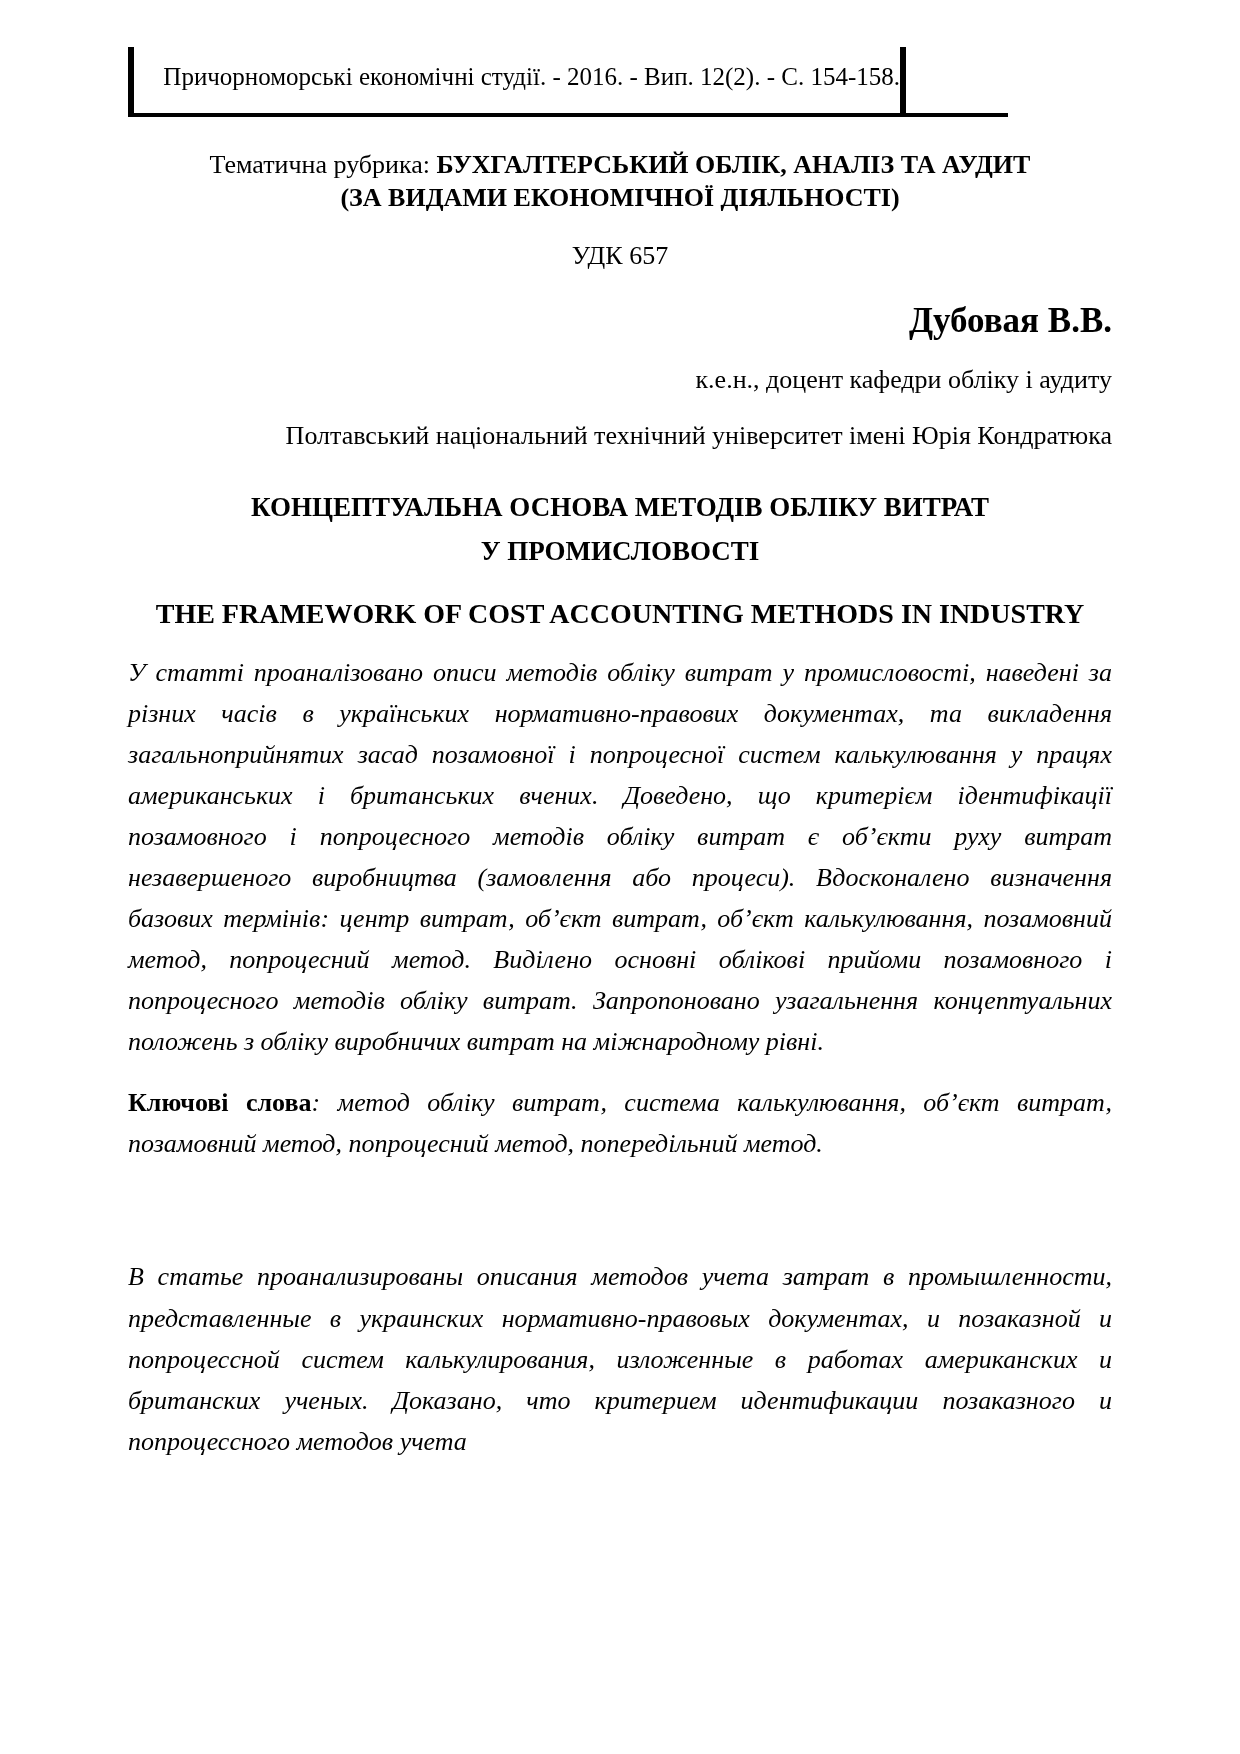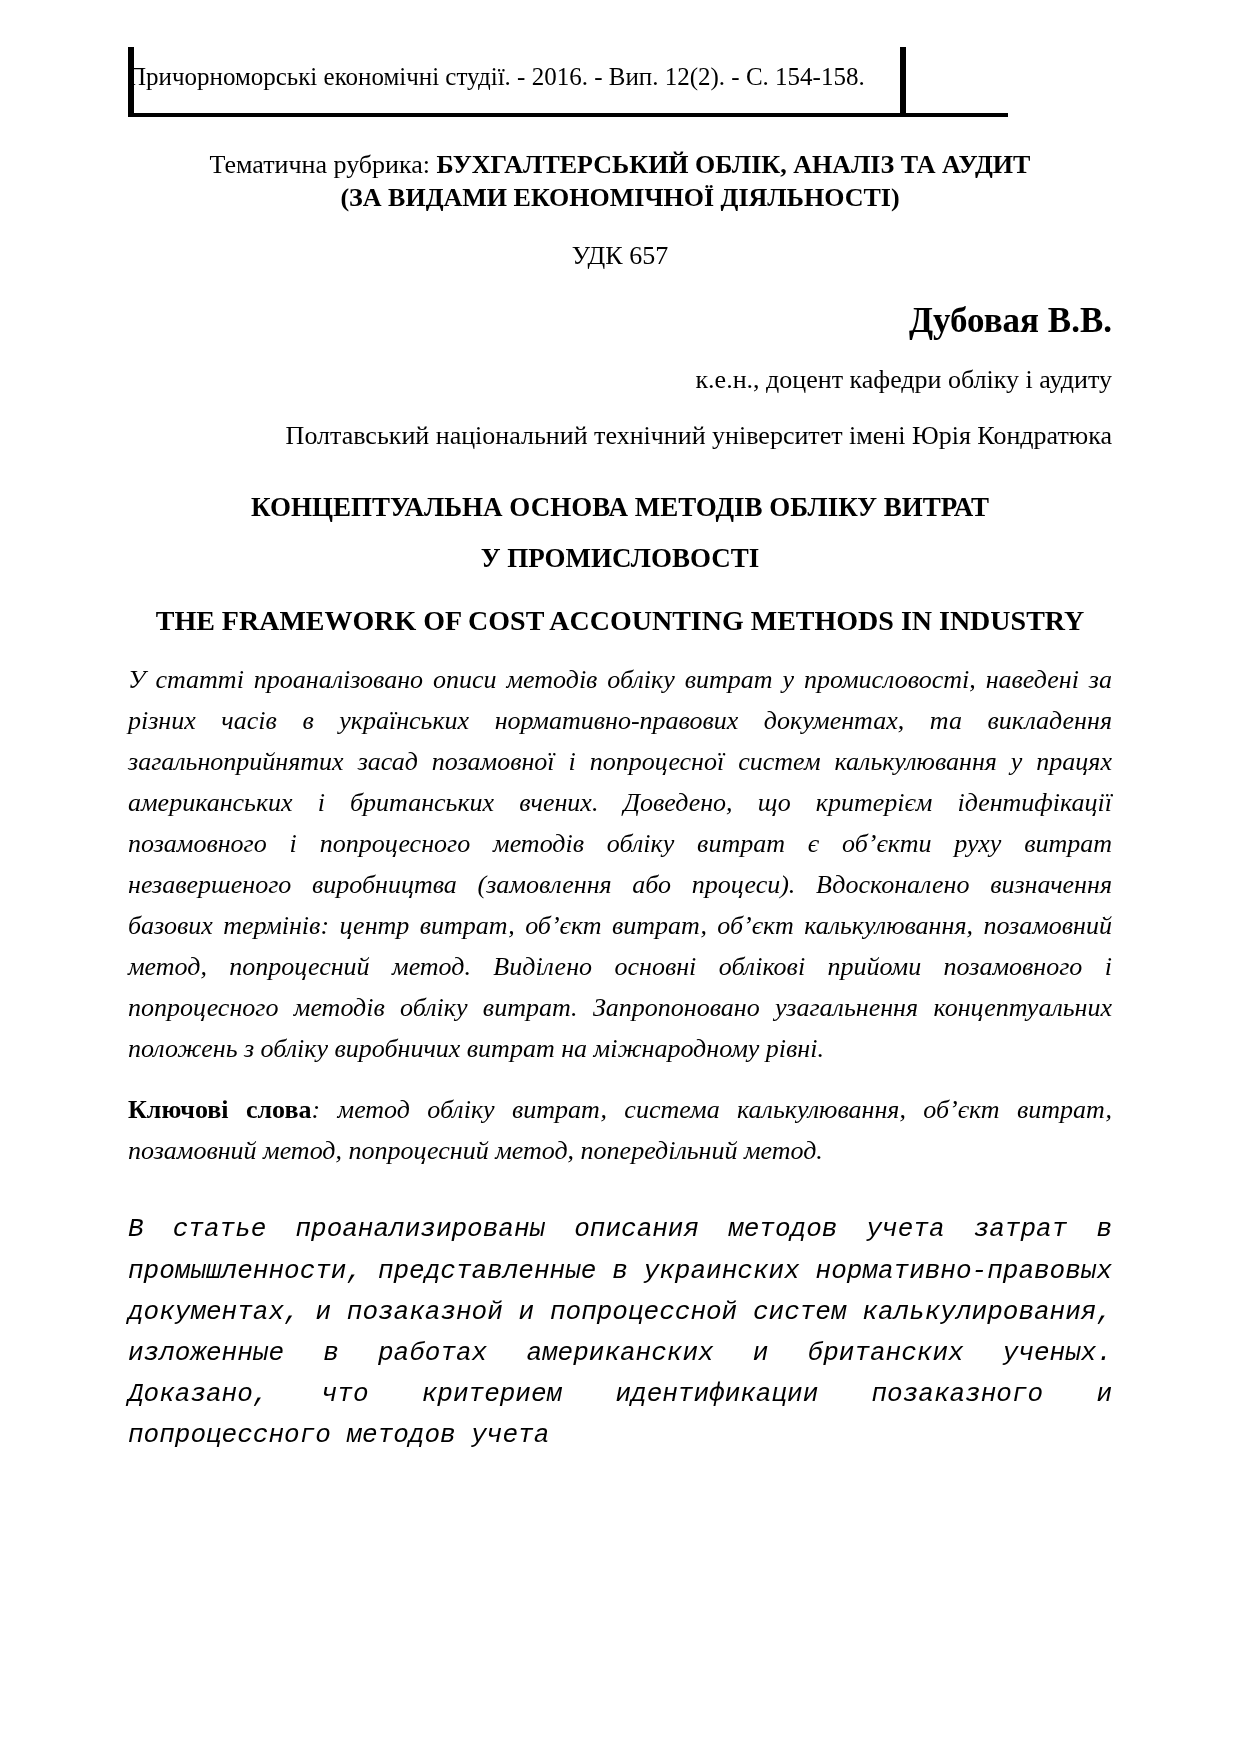--- a/index.html
+++ b/index.html
@@ -52,21 +52,21 @@
     top: 113px;
     width: 880px;
     height: 4px;
     background: #000;
   }
   .header-text {
     position: absolute;
     left: 128px;
     top: 62px;
     width: 772px;
-    text-align: left;
+    text-align: right;
     font-size: 25px;
     line-height: 1.2;
   }
 
   
   .content {
     padding: 0 128px 0 128px;
     width: 1240px;
     box-sizing: border-box;
   }
@@ -103,37 +103,37 @@
     margin-top: 26px;
   }
 
   .title-ua {
     text-align: center;
     font-weight: bold;
     font-size: 27px;
     margin-top: 36px;
     line-height: 1.5;
   }
-  .title-ua .l2 { display: block; margin-top: 11px; }
+  .title-ua .l2 { display: block; margin-top: 4px; }
 
   .title-en {
     text-align: center;
     font-weight: bold;
     font-size: 28px;
     margin-top: 26px;
   }
 
   .abstract {
     font-style: italic;
     font-size: 26px;
     line-height: 1.58;
     text-align: justify;
     margin-top: 22px;
   }
-  .abstract.ru { margin-top: 38px; font-family: Liberation Mono, monospace; }
+  .abstract.ru { margin-top: 92px; }
 
   .keywords {
     font-size: 26px;
     line-height: 1.58;
     text-align: justify;
     margin-top: 20px;
   }
   .keywords .kw-label {
     font-weight: bold;
     font-style: normal;

